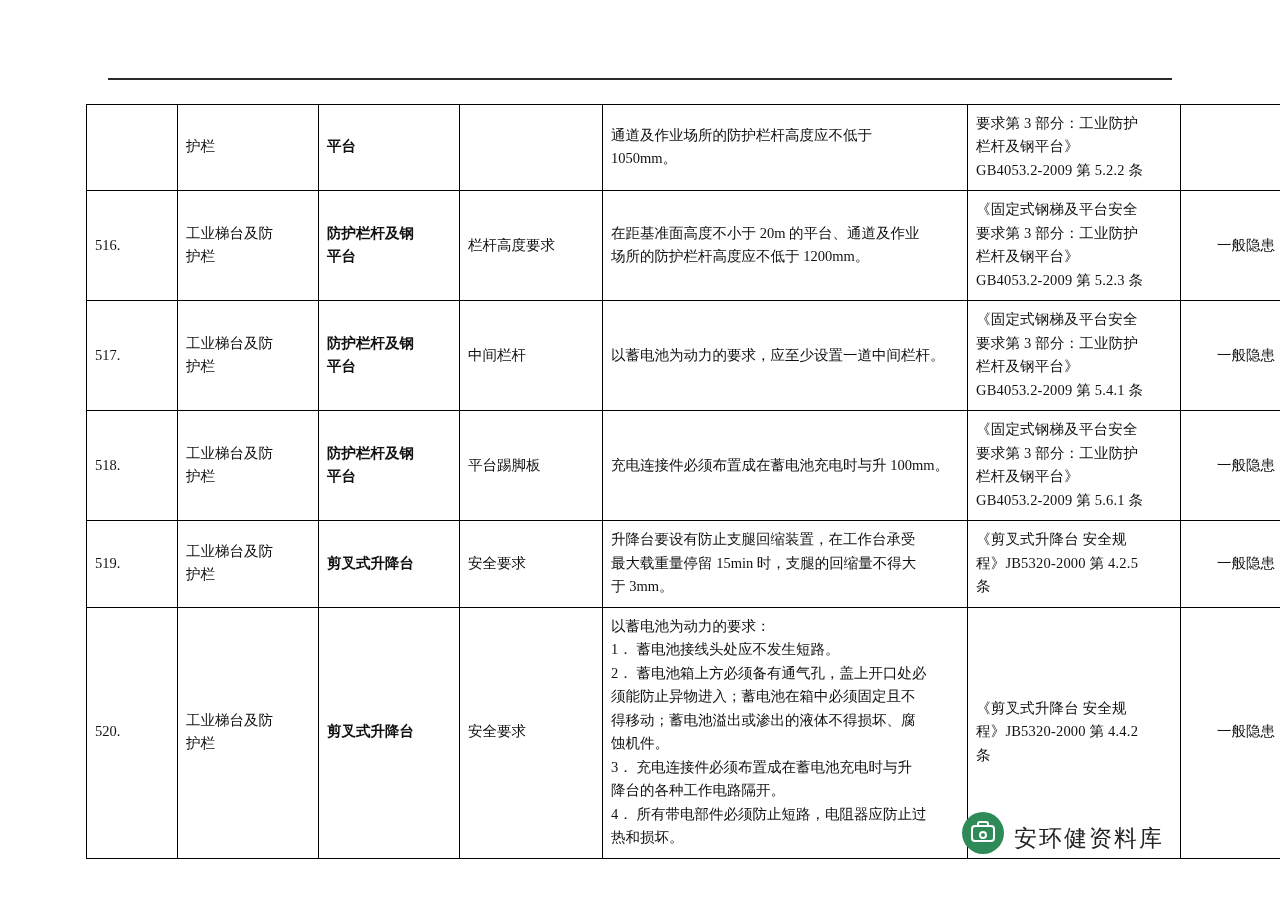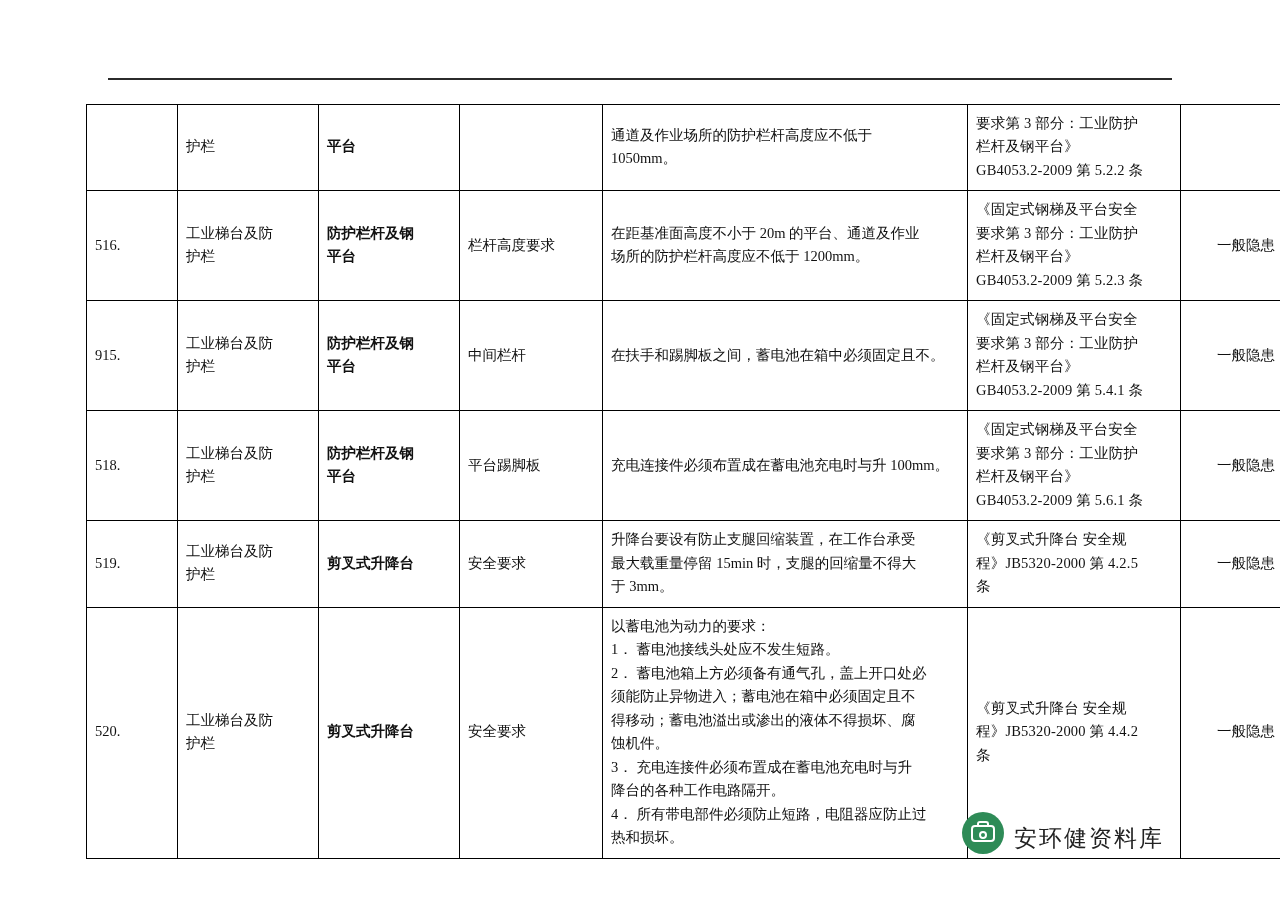--- a/index.html
+++ b/index.html
@@ -191,32 +191,32 @@
         <td class="c-ref">
             <span class="ref-block">《固定式钢梯及平台安全
 要求第 3 部分：工业防护
 栏杆及钢平台》
 GB4053.2-2009 第 5.2.3 条</span>
           </td>
         <td class="c-level">一般隐患</td>
       </tr>
 
       <tr class="row-tall">
-        <td class="c-no">915.</td>
+        <td class="c-no">517.</td>
         <td class="c-cat">
             <span class="desc-block">工业梯台及防
 护栏</span>
           </td>
         <td class="c-sub">
             <span class="desc-block">防护栏杆及钢
 平台</span>
           </td>
         <td class="c-item">中间栏杆</td>
         <td class="c-desc">
-            <span class="desc-block">在扶手和踢脚板之间，蓄电池在箱中必须固定且不。</span>
+            <span class="desc-block">以蓄电池为动力的要求，应至少设置一道中间栏杆。</span>
           </td>
         <td class="c-ref">
             <span class="ref-block">《固定式钢梯及平台安全
 要求第 3 部分：工业防护
 栏杆及钢平台》
 GB4053.2-2009 第 5.4.1 条</span>
           </td>
         <td class="c-level">一般隐患</td>
       </tr>
 

